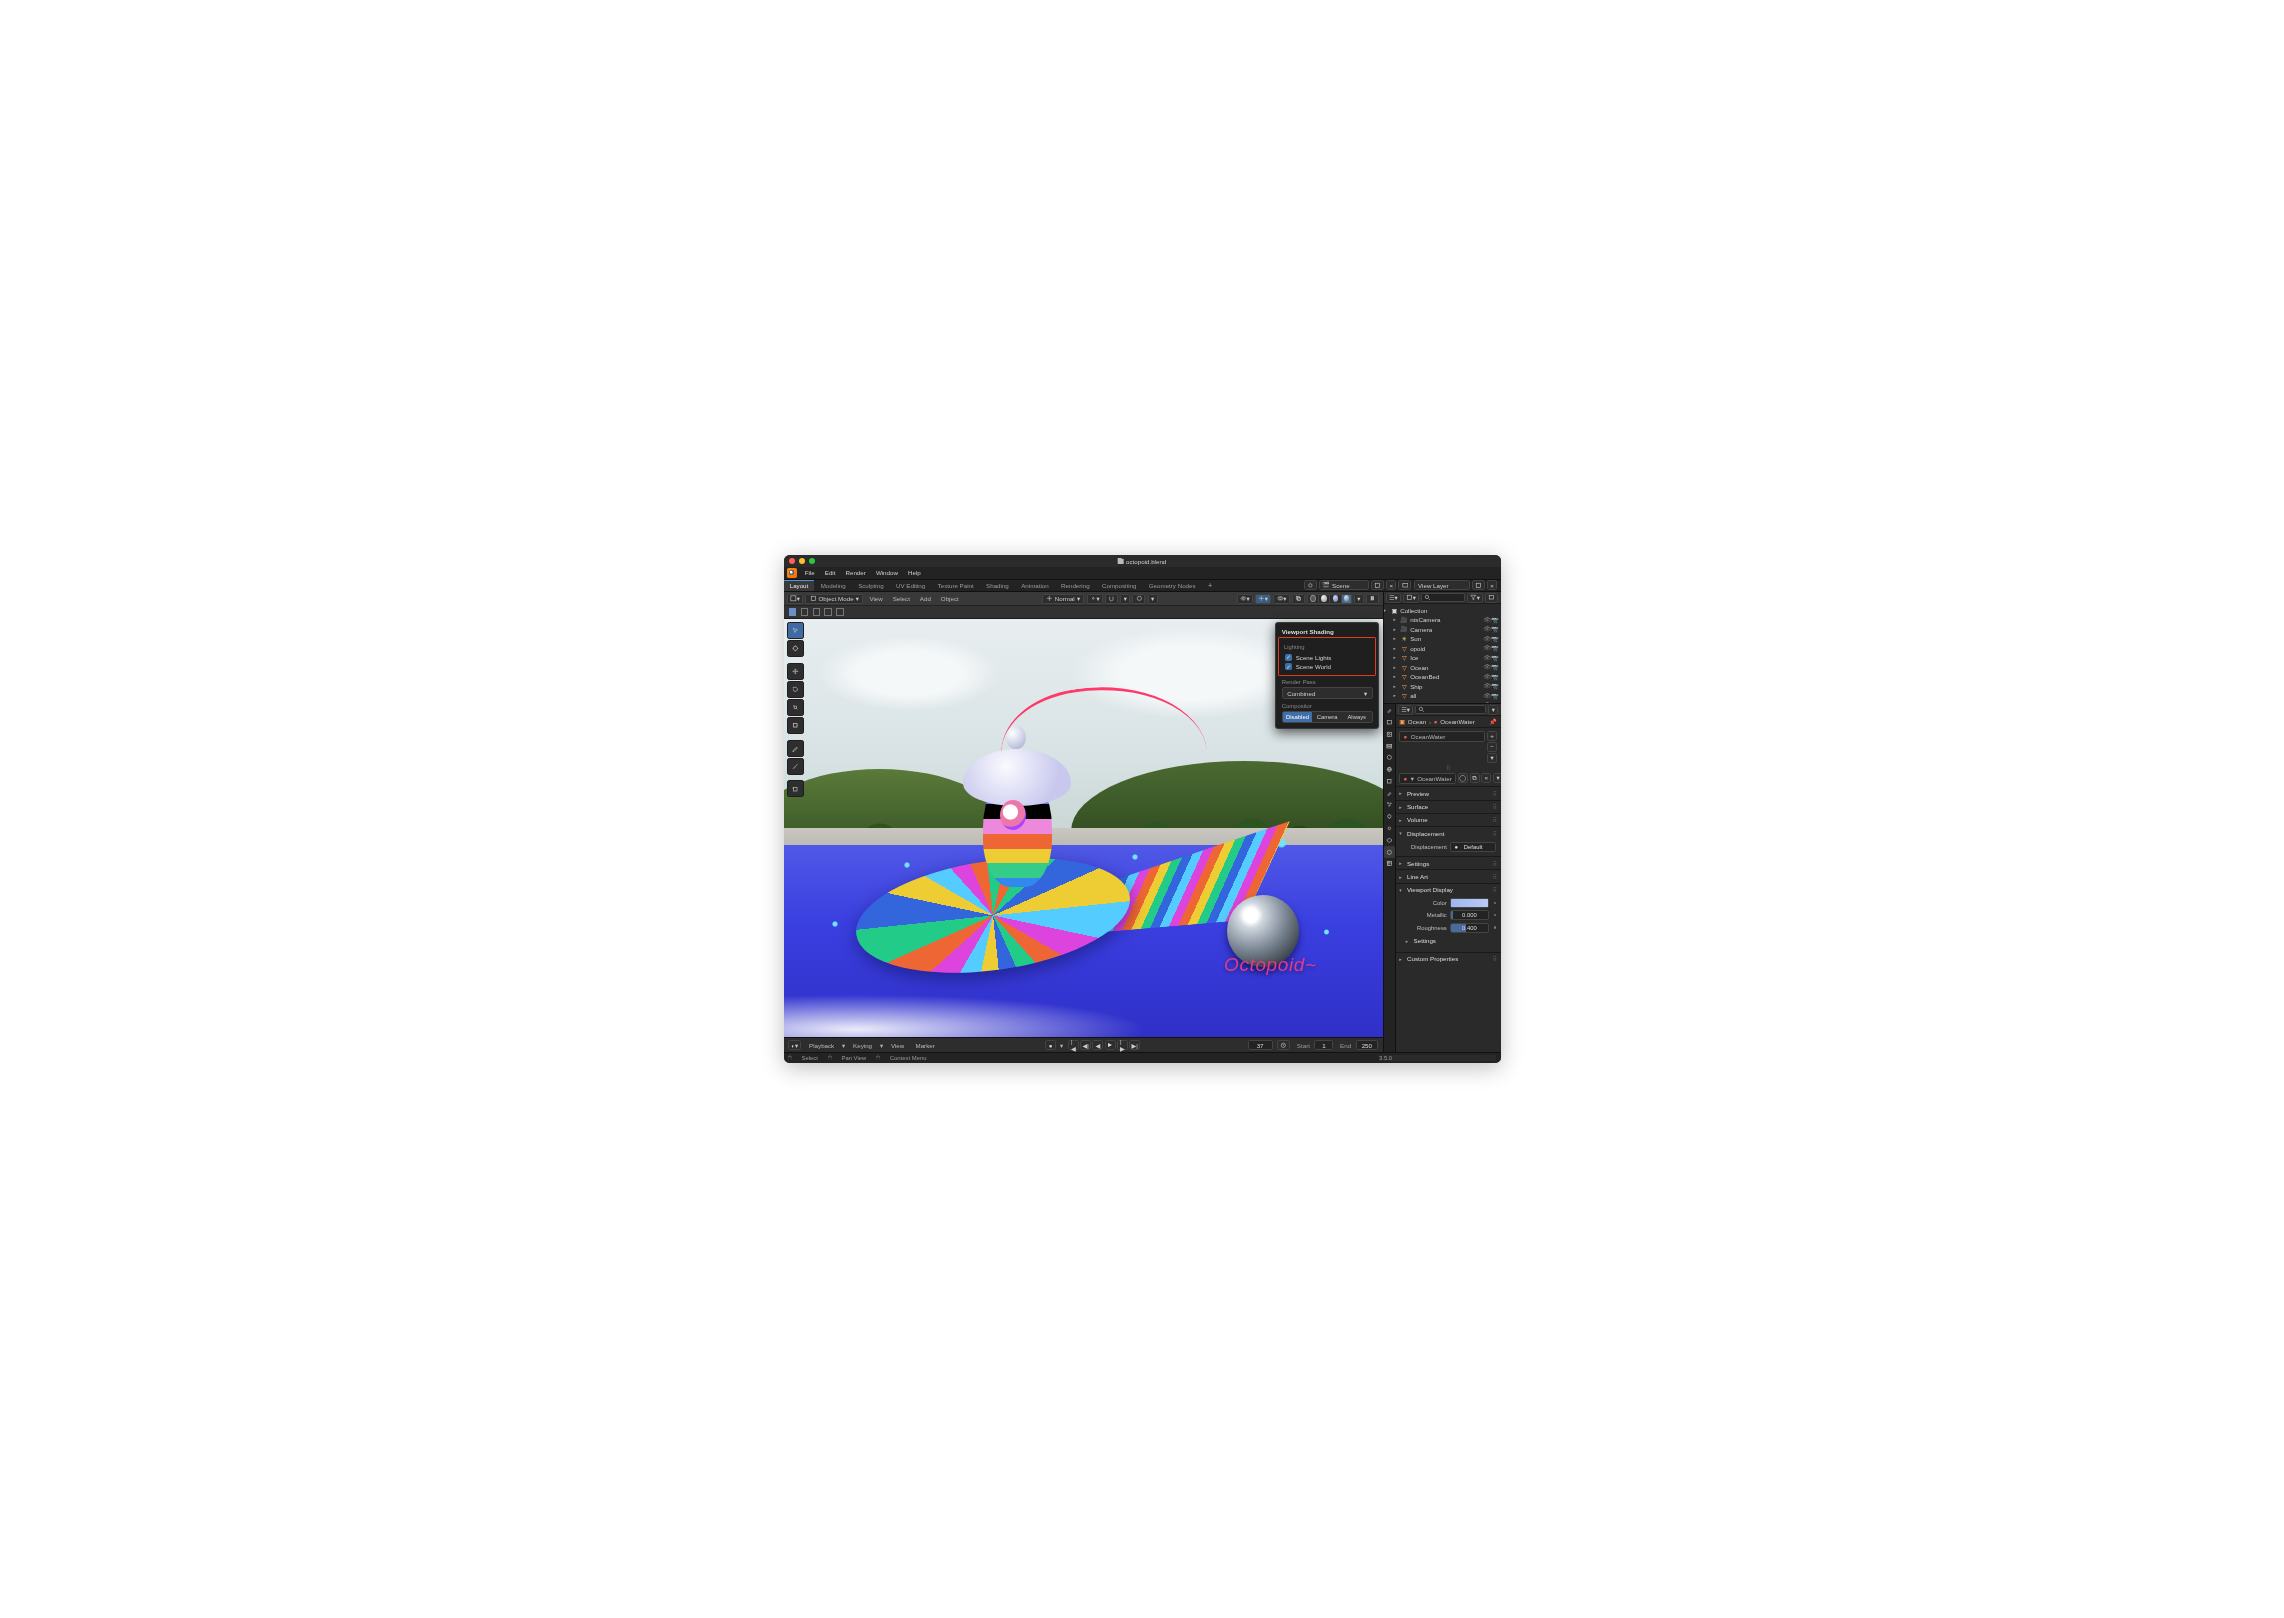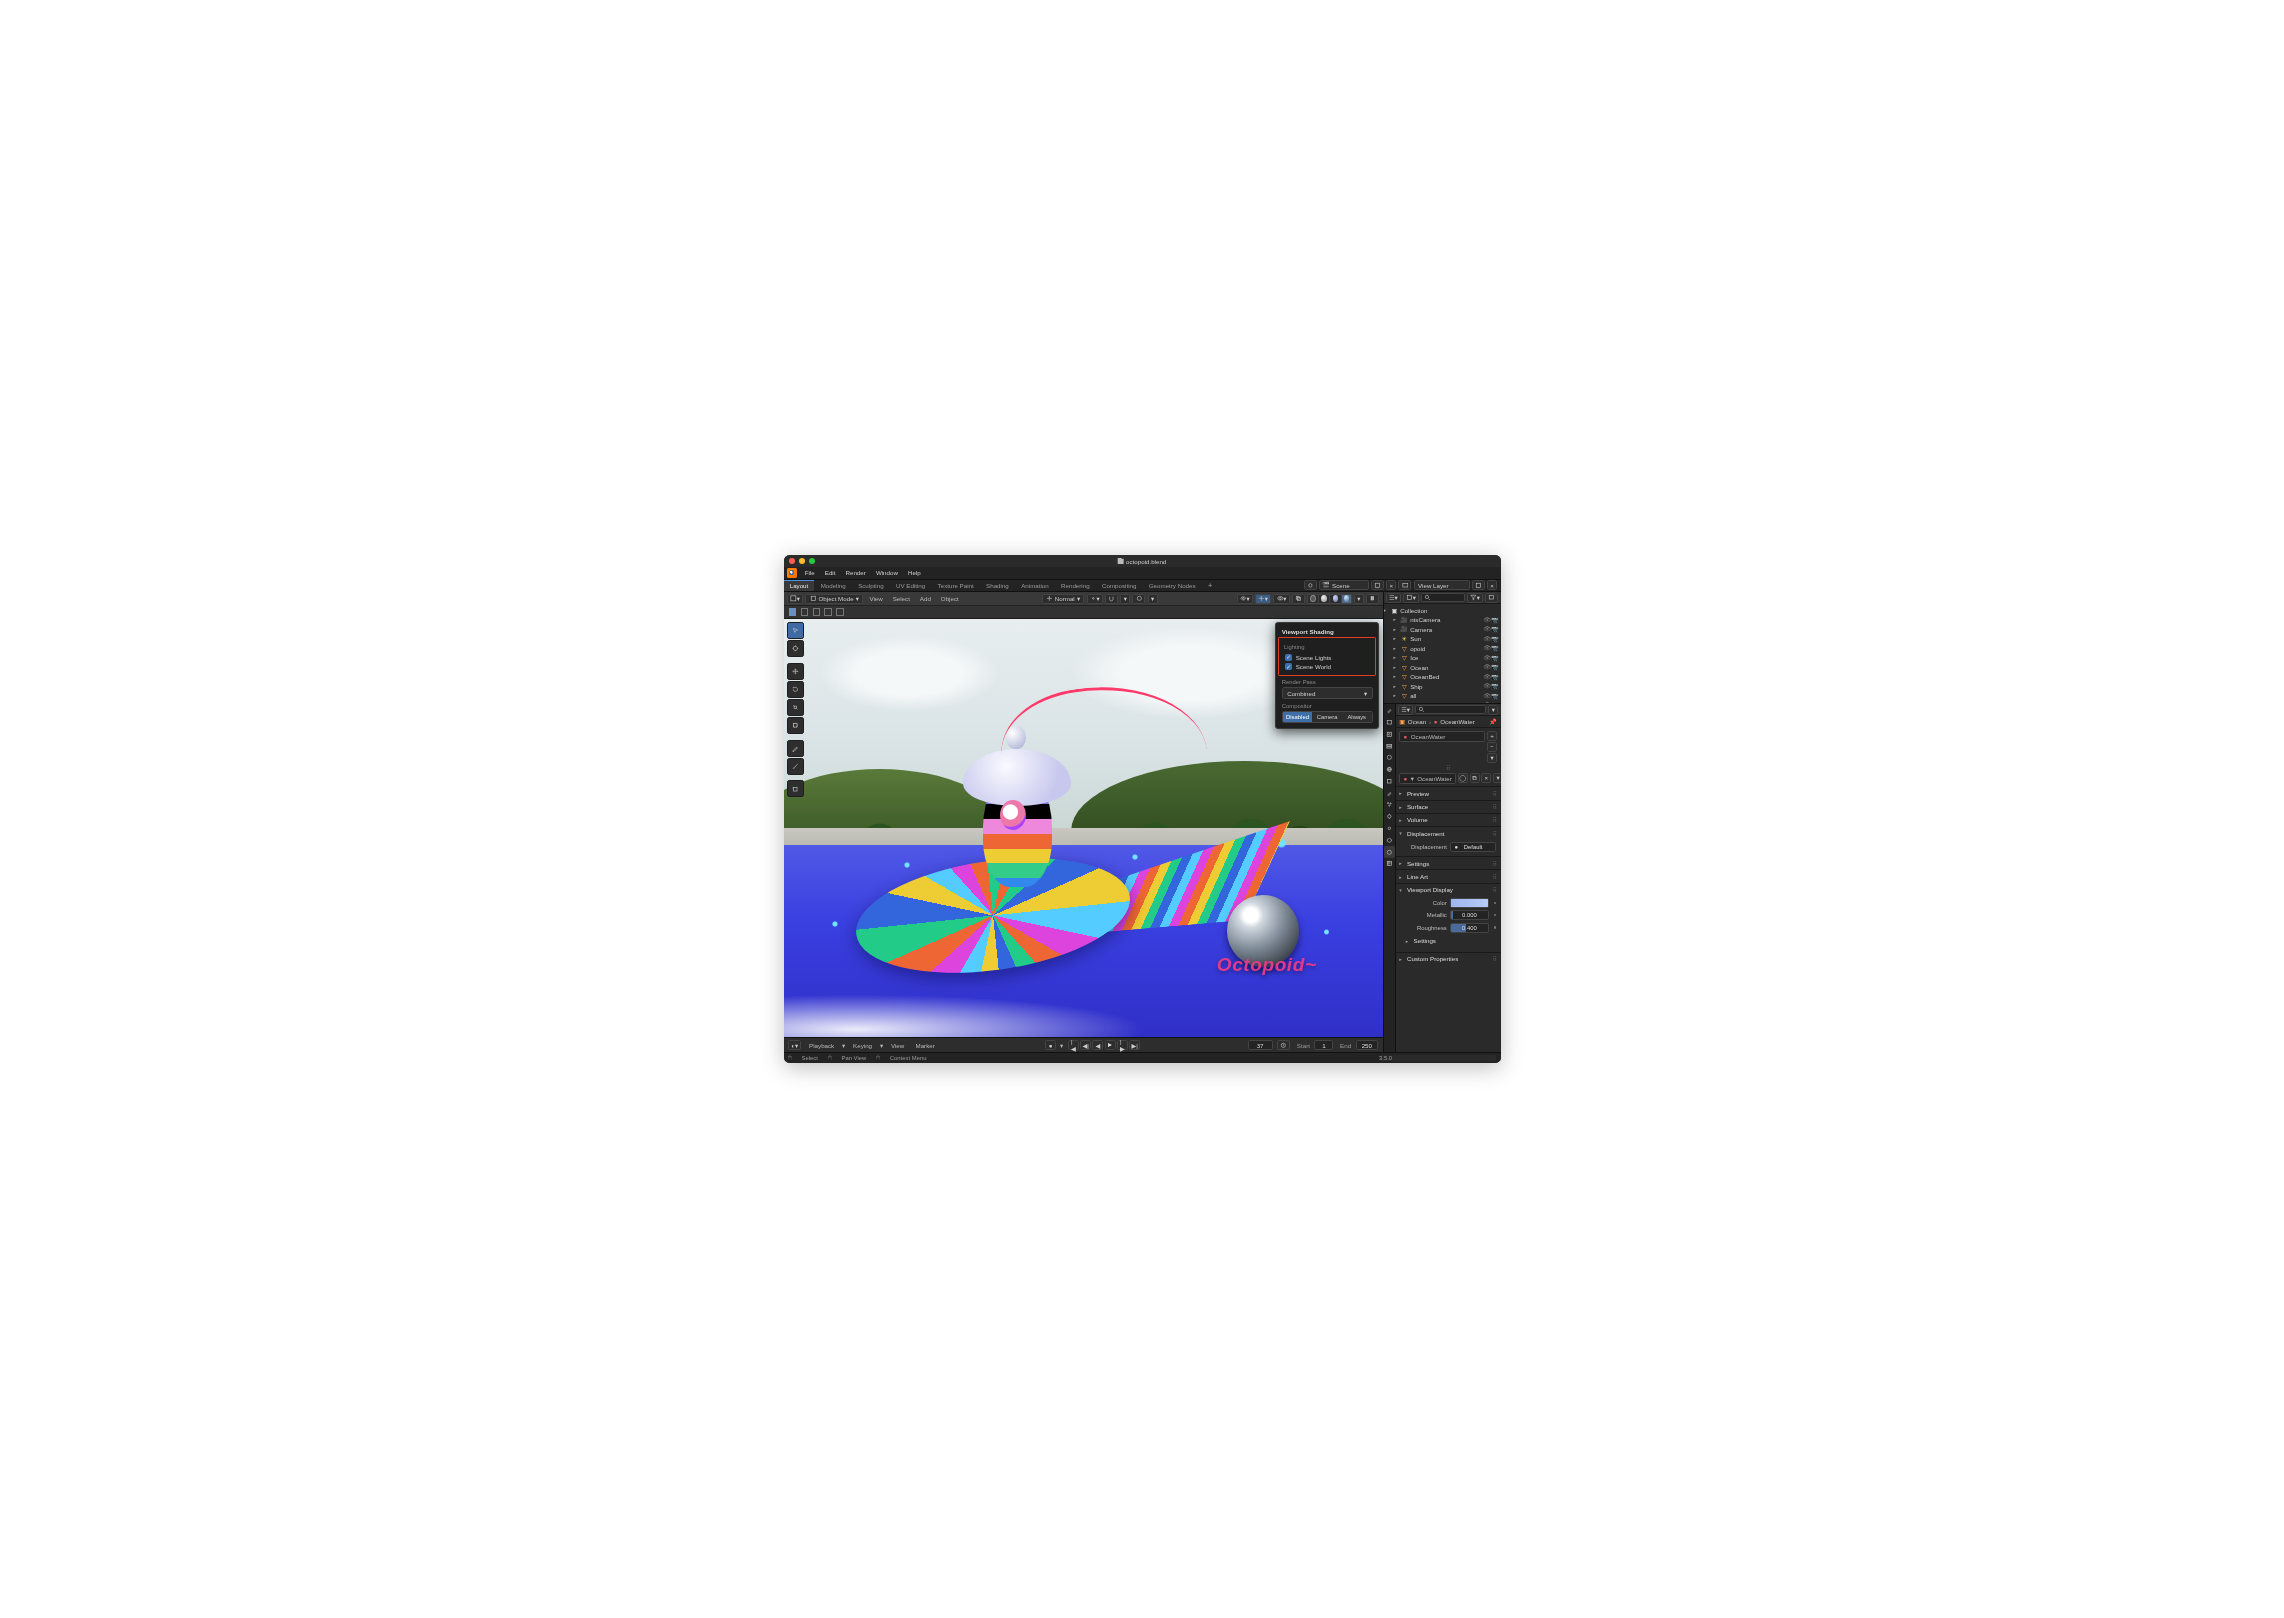--- a/index.html
+++ b/index.html
@@ -89,21 +89,21 @@
 .creature .hat { position:absolute; left:0; top:8%; width:100%; height:34%; border-radius:50% 50% 48% 48% / 60% 60% 40% 40%;
   background:radial-gradient(circle at 40% 30%,#fafaff,#c8c8ee 70%); }
 .creature .eye { position:absolute; left:34%; top:38%; width:24%; height:18%; border-radius:50%; background:radial-gradient(circle at 40% 40%,#fff 0 30%,#e7a 34% 60%,#a4f 64% 100%);}
 .creature .orb { position:absolute; left:40%; top:-6%; width:18%; height:14%; border-radius:50%; background:radial-gradient(circle at 30% 30%,#fff,#c9cde4 60%,#9fa7c5);}
 .sail { position:absolute; left:44%; top:48%; width:38%; height:26%; transform:skewX(-20deg) rotate(-5deg);
   background:repeating-linear-gradient(100deg,#e63 0 9px,#ec3 9px 18px,#2c8 18px 27px,#36d 27px 36px,#5cf 36px 45px,#d4d 45px 54px);
   clip-path:polygon(0 70%,100% 10%,92% 100%,6% 100%);}
 .chrome-ball { position:absolute; right:14%; top:66%; width:12%; aspect-ratio:1; border-radius:50%;
   background:radial-gradient(circle at 33% 28%,#fff 0 10%,#cfd6de 18%,#7e8a97 48%,#30353b 85%); box-shadow:0 4.5px 7.8px rgba(0,0,30,.5);}
 .ribbon { position:absolute; left:36%; top:16%; width:34%; height:20%; border:none; border-top:3.4px solid #ff3a6a; border-radius:60% 90% 0 0 / 100% 140% 0 0; transform:rotate(-8deg);}
-.watermark { position:absolute; right:11%; top:80%; font-size:19px; font-style:italic; font-weight:700; color:#e23a8a; letter-spacing:0.6px; text-shadow:0 2.2px 4.5px rgba(0,0,30,.4);margin-left:38px;}
+.watermark { position:absolute; right:11%; top:80%; font-size:19px; font-style:italic; font-weight:400; color:#e23a8a; letter-spacing:0.6px; text-shadow:0 2.2px 4.5px rgba(0,0,30,.4);margin-left:38px;}
 .sparkle { position:absolute; width:7.8px; height:7.8px; background:radial-gradient(circle,#6fe3ff 0 35%,transparent 55%); border-radius:50%; }
 
 
 .toolbar { position:absolute; left:3.4px; top:3.4px; width:17px; display:flex; flex-direction:column; gap:1.1px; z-index:5;}
 .toolbar .tool { width:17px; height:17px; border-radius:2.2px; background:#2e2e2e; display:flex; align-items:center; justify-content:center; color:#ddd; cursor:pointer; border:0.6px solid #1e1e1e;}
 .toolbar .tool.active { background:#3f6aa3; }
 .toolbar .gap { height:3.4px; }
 
 
 .popover { position:absolute; top:3.4px; right:3.4px; width:104px; background:#1f1f1f; border:0.6px solid #3a3a3a; border-radius:2.8px; box-shadow:0 3.4px 11.2px rgba(0,0,0,.6); z-index:10; padding:4.5px 5.6px 5.6px; color:#cfcfcf; font-size:6.2px;}

